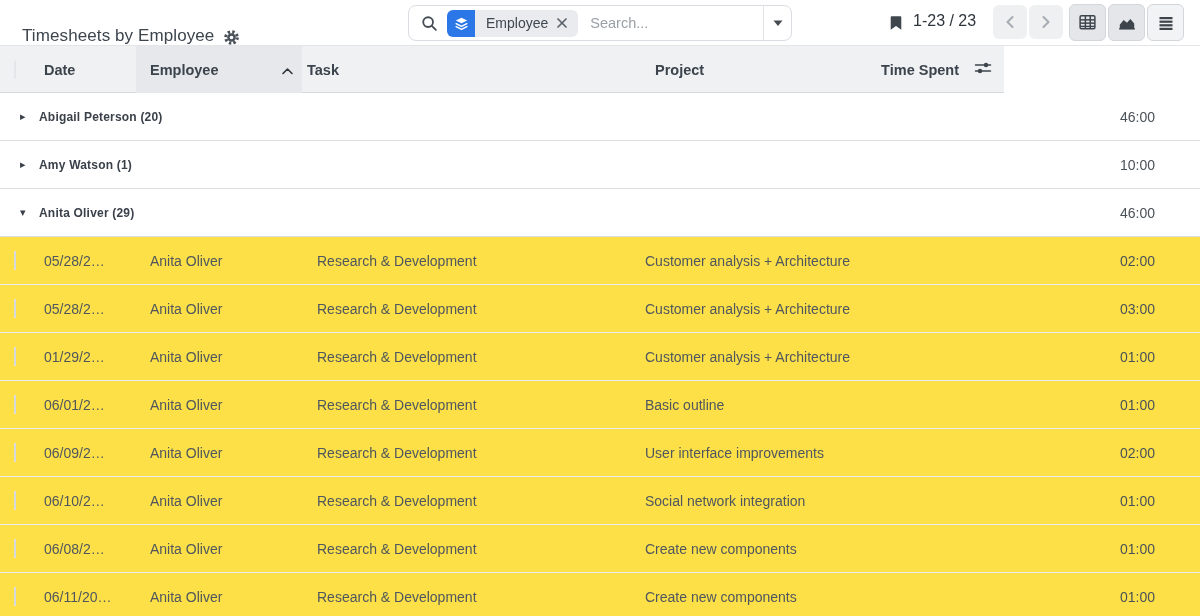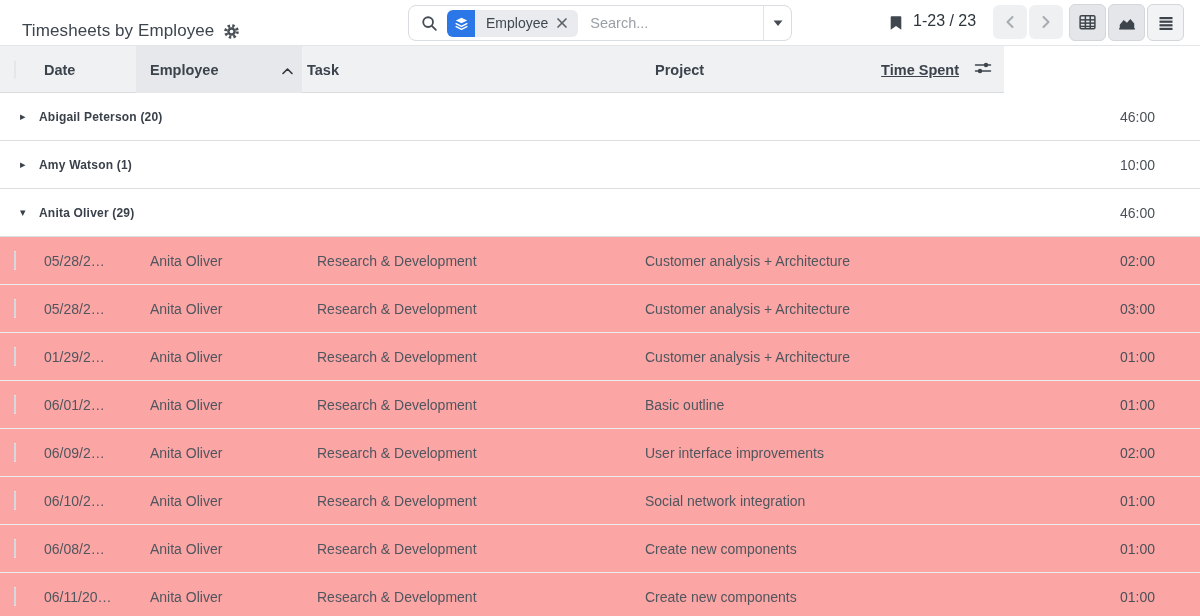--- a/index.html
+++ b/index.html
@@ -2,22 +2,22 @@
 <html><head>
 <meta charset="utf-8">
 <style>
   * { margin:0; padding:0; box-sizing:border-box; }
   html,body { width:1200px; height:616px; overflow:hidden; background:#fff;
     font-family:"Liberation Sans","DejaVu Sans",sans-serif; }
 
   
   .topbar { position:relative; width:1200px; height:46px; background:#fff;
     border-bottom:1px solid #e3e5e8; }
-  .title-wrap { position:absolute; left:22px; top:8px; height:46px; display:flex;
-    align-items:center; gap:9px; }
+  .title-wrap { position:absolute; left:22px; top:0; height:46px; display:flex;
+    align-items:flex-end; gap:9px; }
   .page-title { font-size:17px; font-weight:500; color:#3d454e; letter-spacing:.1px; }
   .gear-btn { display:flex; align-items:center; cursor:pointer; }
 
   .searchbox { position:absolute; left:408px; top:5px; width:384px; height:36px;
     background:#fff; border:1px solid #d9dce0; border-radius:8px;
     display:flex; align-items:center; padding-left:12px; }
   .mag { flex:0 0 auto; margin-right:9px; display:flex; }
   .chip { display:flex; align-items:stretch; height:27px; border-radius:6px;
     overflow:hidden; flex:0 0 auto; }
   .chip-ico { width:28px; background:#2b77e8; display:flex; align-items:center;
@@ -49,36 +49,36 @@
     grid-template-columns:44px 92px 166px 338px 1fr 140px 40px; }
   .thead { width:1004px; height:47px; background:#f0f1f3;
     border-bottom:1px solid #d8dbde; align-items:center; }
   .th { font-size:14.5px; font-weight:600; color:#3b434c; white-space:nowrap; }
   .th-check { padding-left:14px; }
   .th-employee { background:#e6e8eb; height:47px; display:flex; align-items:center;
     padding-left:14px; position:relative; }
   .sort-ico { position:absolute; right:8px; top:17px; }
   .th-project { padding-left:15px; }
   .th-task { padding-left:5px; }
-  .th-time { text-align:right; padding-right:5px;text-decoration:underline; }
+  .th-time { text-align:right; padding-right:5px; }
   .th-opt { display:flex; justify-content:flex-start; padding-left:10px; }
 
   .tbody { width:1200px; height:523px; overflow:hidden; }
 
   .group-row { width:1200px; height:48px; display:grid;
     grid-template-columns:1fr 140px 40px; align-items:center;
     border-bottom:1px solid #dcdfe2; background:#fff; cursor:pointer; }
   .group-name-cell { padding-left:20px; display:flex; align-items:center; gap:9px; }
   .group-caret { font-size:11px; color:#3a414a; width:10px;
     font-family:"DejaVu Sans",sans-serif; }
   .group-name { font-size:12px; font-weight:700; color:#3a414a; letter-spacing:.2px; }
   .group-total { font-size:14px; color:#4a5158; text-align:right; padding-right:5px; }
 
   .detail-row { width:1200px; height:48px; align-items:center;
-    border-bottom:1px solid #eaecee; background:#fca5a5; cursor:pointer; }
+    border-bottom:1px solid #eaecee; background:#fde047; cursor:pointer; }
   .cell { font-size:14px; color:#4f565e; white-space:nowrap; overflow:hidden;
     text-overflow:ellipsis; }
   .cell-check { padding-left:14px; }
   .checkbox { width:16px; height:16px; border:1px solid #d5d8dc; border-radius:4px;
     background:#fdfdfe; cursor:pointer; }
   .checkbox.faint { border-color:#e4e6e9; background:#f7f8f9; }
   .cell-employee { padding-left:14px; }
   .cell-project { padding-left:15px; }
   .cell-task { padding-left:5px; }
   .cell-time { text-align:right; padding-right:5px; color:#4a5158; }

